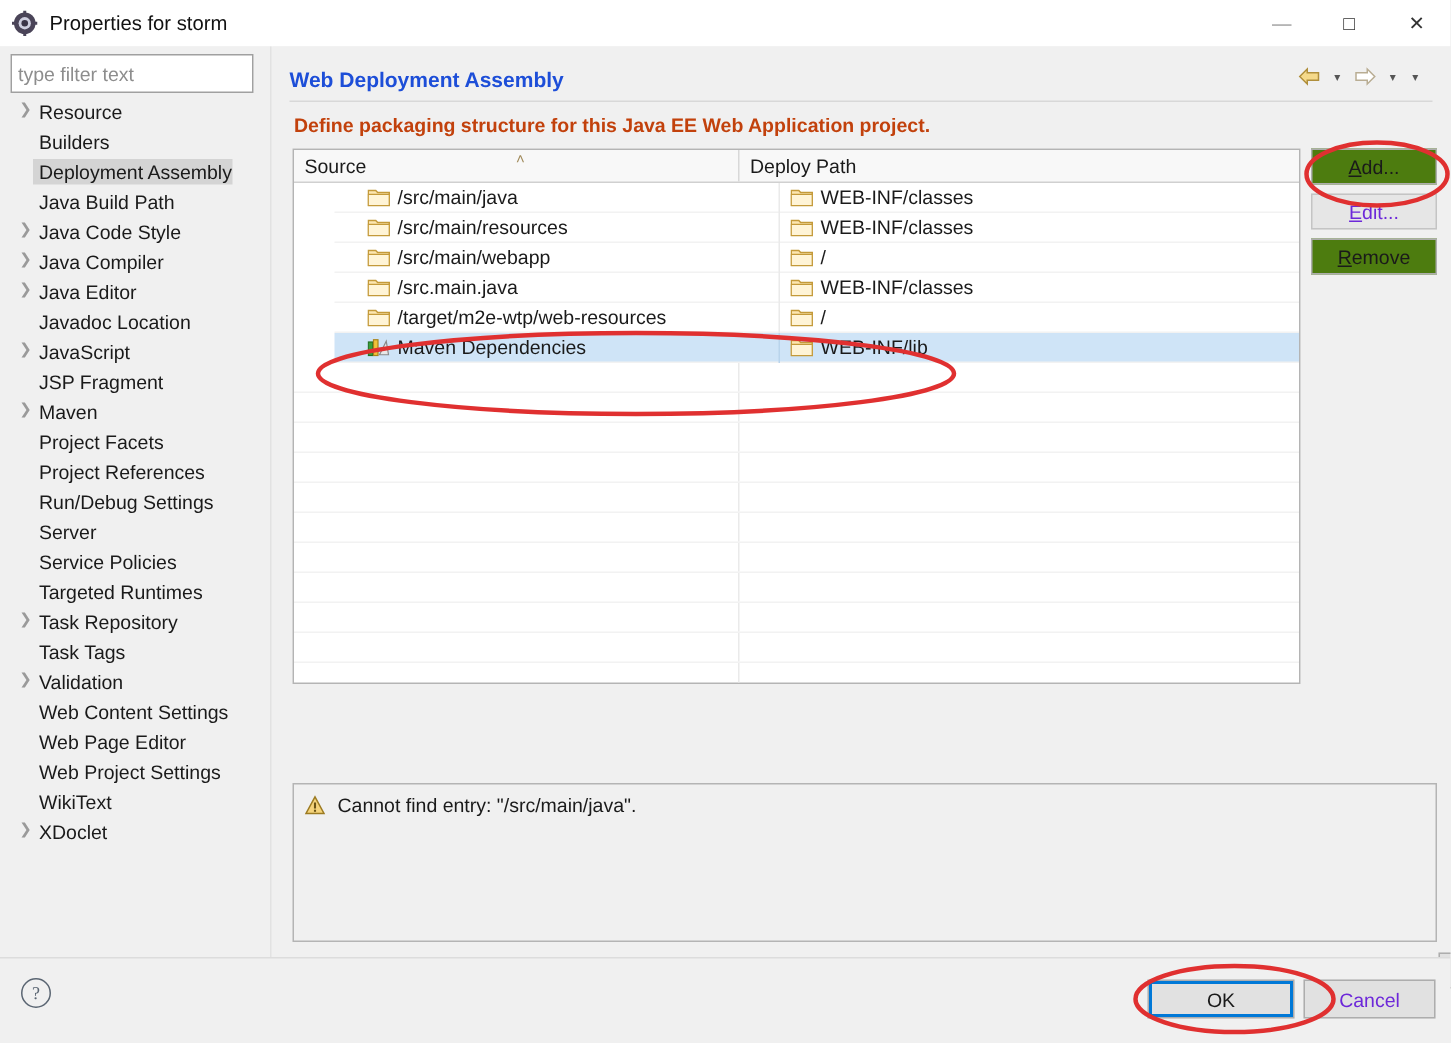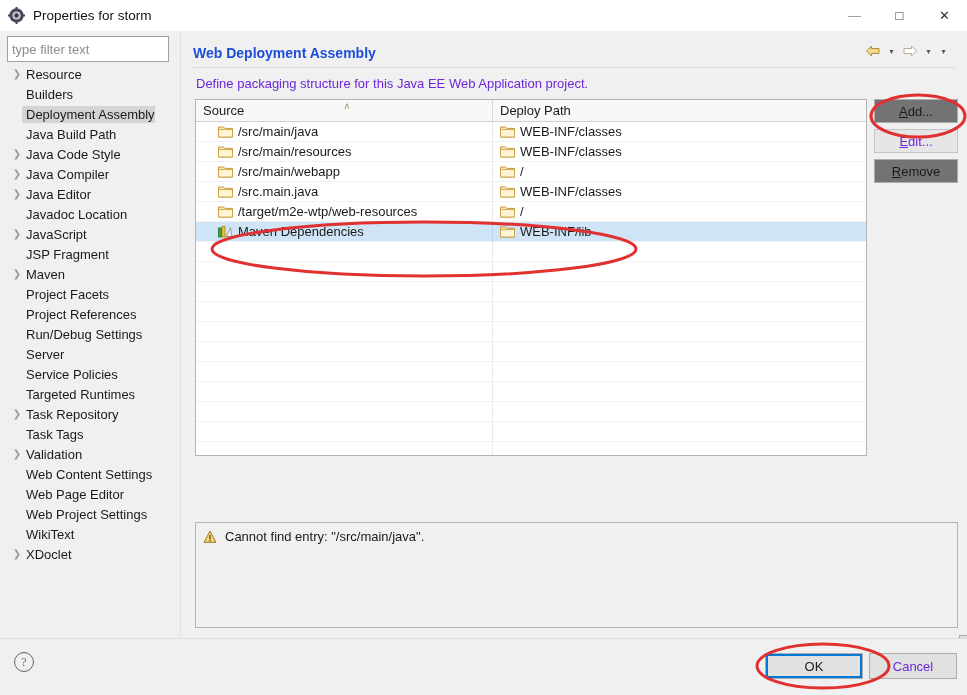--- a/index.html
+++ b/index.html
@@ -91,21 +91,21 @@
   .nav-caret {
     width:13px; height:20px; display:flex; align-items:center; justify-content:center;
     font-size:8px; color:#555;
   }
   .header-rule {
     position:absolute; left:11px; top:36px; width:762px; height:1px;
     background:#d8d8d8;
   }
   .page-desc {
     position:absolute; left:14px; top:45px;
-    font-size:13px; color:#6d28d9;
+    font-size:13px; color:#c2410c;font-weight:bold;
   }
 
   
   .table-wrap {
     position:absolute; left:13px; top:68px; width:672px; height:357px;
     border:1px solid #b4b4b4; background:#ffffff;
     overflow:hidden;
   }
   .thead {
     display:flex; height:22px; background:#f8f8f8;
@@ -119,40 +119,41 @@
   .th.src { width:297px; border-right:1px solid #d8d8d8; }
   .th.dep { flex:1; }
   .sort-caret {
     position:absolute; left:148px; top:0px;
     font-size:10px; color:#a08a5a; line-height:14px;
   }
   .rows { position:relative; }
   .row {
     display:flex; height:20px; align-items:center;
     border-bottom:1px solid #f2f2f2;
+    margin-left:27px;
   }
   .row.selected { background:#cfe4f7; }
   .cell {
     display:flex; align-items:center; height:20px;
     font-size:13px; color:#1a1a1a; overflow:hidden; white-space:nowrap;
   }
   .cell.src { width:297px; padding-left:22px; border-right:1px solid #eaeaea; }
   .cell.dep { flex:1; padding-left:7px; }
   .row.selected .cell.src, .row.selected .cell.dep { border-right-color:#b9d4ec; }
   .folder-ico { width:15px; height:13px; flex:none; margin-right:5px; position:relative; }
   .maven-ico { width:15px; height:13px; flex:none; margin-right:5px; position:relative; }
   .empty-row { height:20px; display:flex; border-bottom:1px solid #f2f2f2;}
   .empty-row .c1 { width:297px; border-right:1px solid #eaeaea; }
   .empty-row .c2 { flex:1; }
 
   
   .side-btns { position:absolute; left:692px; top:68px; width:84px; }
   .btn {
     width:84px; height:24px; margin-bottom:6px;
-    background:#737373; border:1px solid #adadad;
+    background:#4d7c0f; border:1px solid #adadad;
     font-family:"Liberation Sans", sans-serif; font-size:13px; color:#1a1a1a;
     display:flex; align-items:center; justify-content:center;
     cursor:default;
   }
   .btn.disabled { color:#6d28d9; background:#e6e6e6; border-color:#c4c4c4; }
   .btn u { text-decoration:underline; }
 
   
   .msg-area {
     position:absolute; left:13px; top:491px; width:763px; height:106px;

